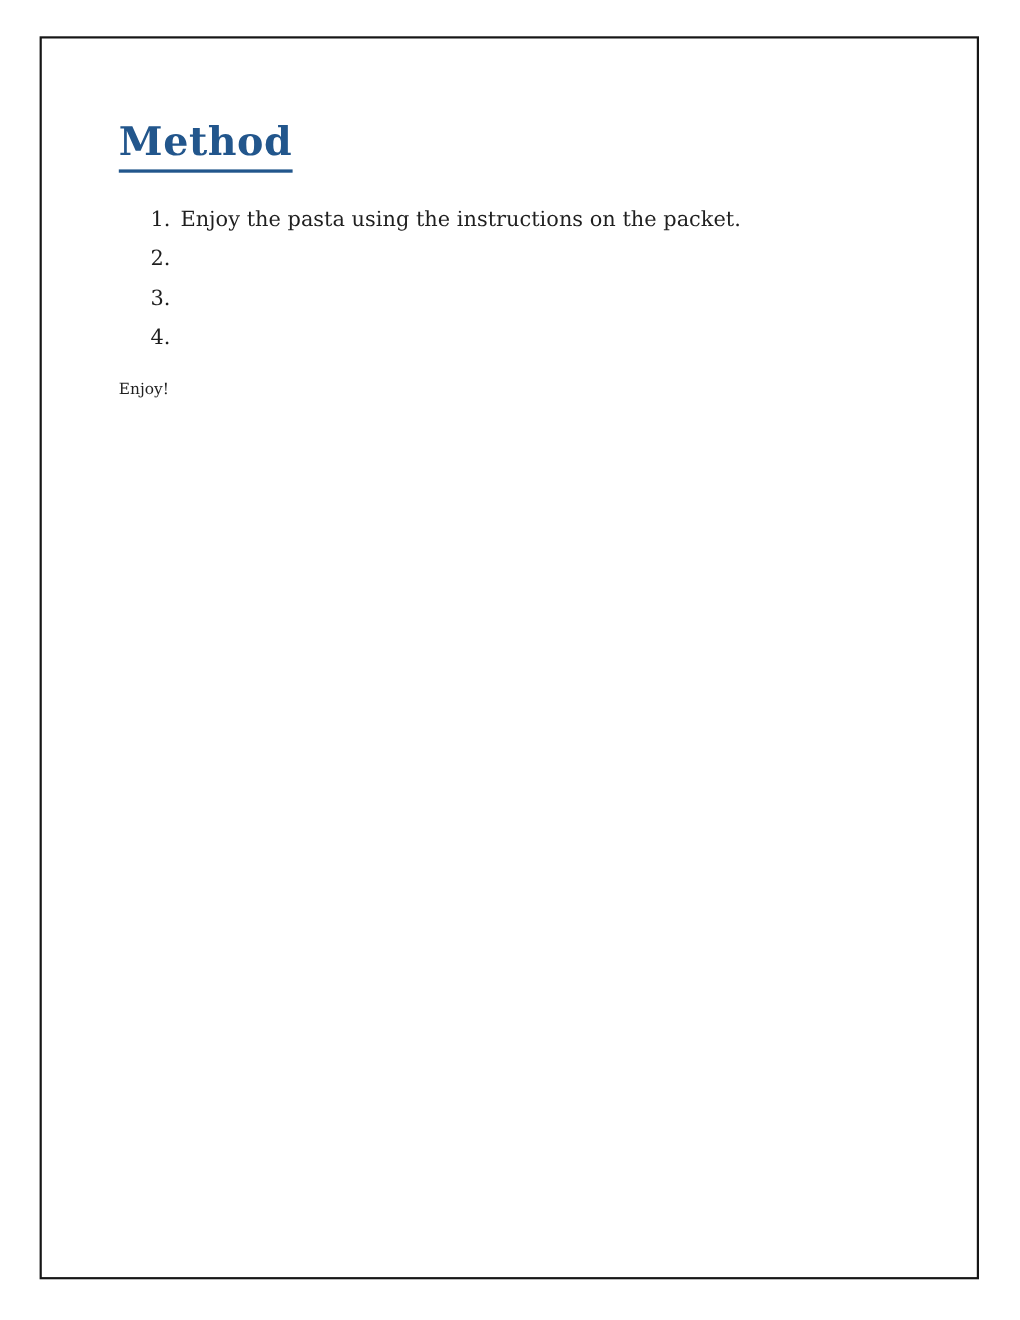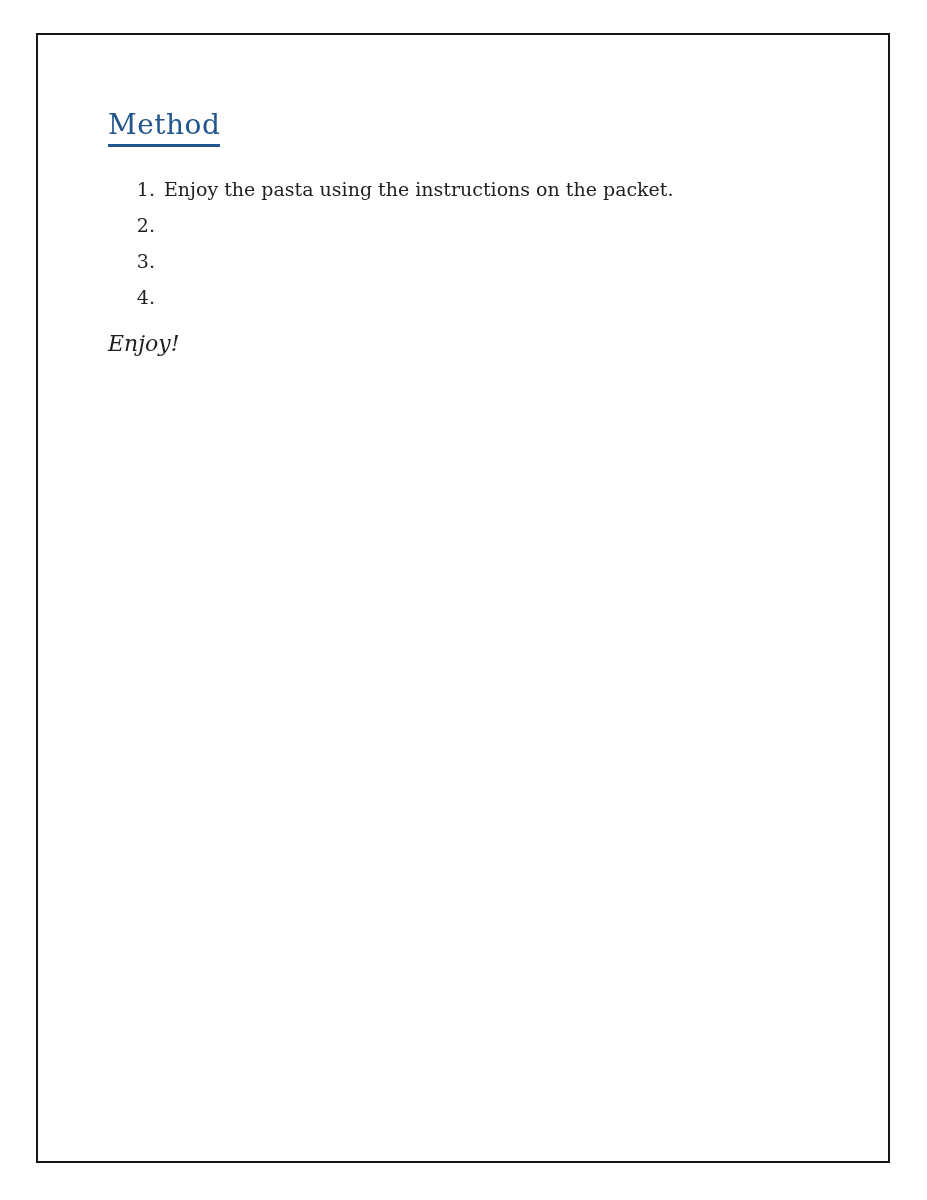--- a/index.html
+++ b/index.html
@@ -21,22 +21,22 @@
     top: 33px;
     width: 854px;
     height: 1130px;
     box-sizing: border-box;
     border: 2px solid #161616;
     background: #ffffff;
     padding: 72px 40px 0 70px;
   }
   .doc-heading {
     margin: 0 0 24px 0;
-    font-size: 28px;
-    font-weight: normal;
+    font-size: 36px;
+    font-weight: bold;
     line-height: 1.25;
     letter-spacing: 0.5px;
   }
   .doc-heading .heading-text {
     display: inline-block;
     border-bottom: 3px solid currentColor;
     padding-bottom: 2px;
   }
   ol.method-list {
     list-style: none;
@@ -53,23 +53,22 @@
     flex: 0 0 47px;
     text-align: right;
     margin-right: 9px;
   }
   ol.method-list .step-text {
     flex: 1 1 auto;
     max-width: 645px;
   }
   .closing-line {
     margin: 11px 0 0 0;
-    font-size: 22px;
+    font-size: 14px;
     line-height: 36px;
-    font-style: italic;
   }
 </style>
 </head>
 <body style="color: rgb(31, 31, 31);">
 
 <div class="doc-page" style="border-color: rgb(22, 22, 22);">
   <h1 class="doc-heading" style="color: rgb(34, 86, 140);">
     <span class="heading-text">Method</span>
   </h1>
 

